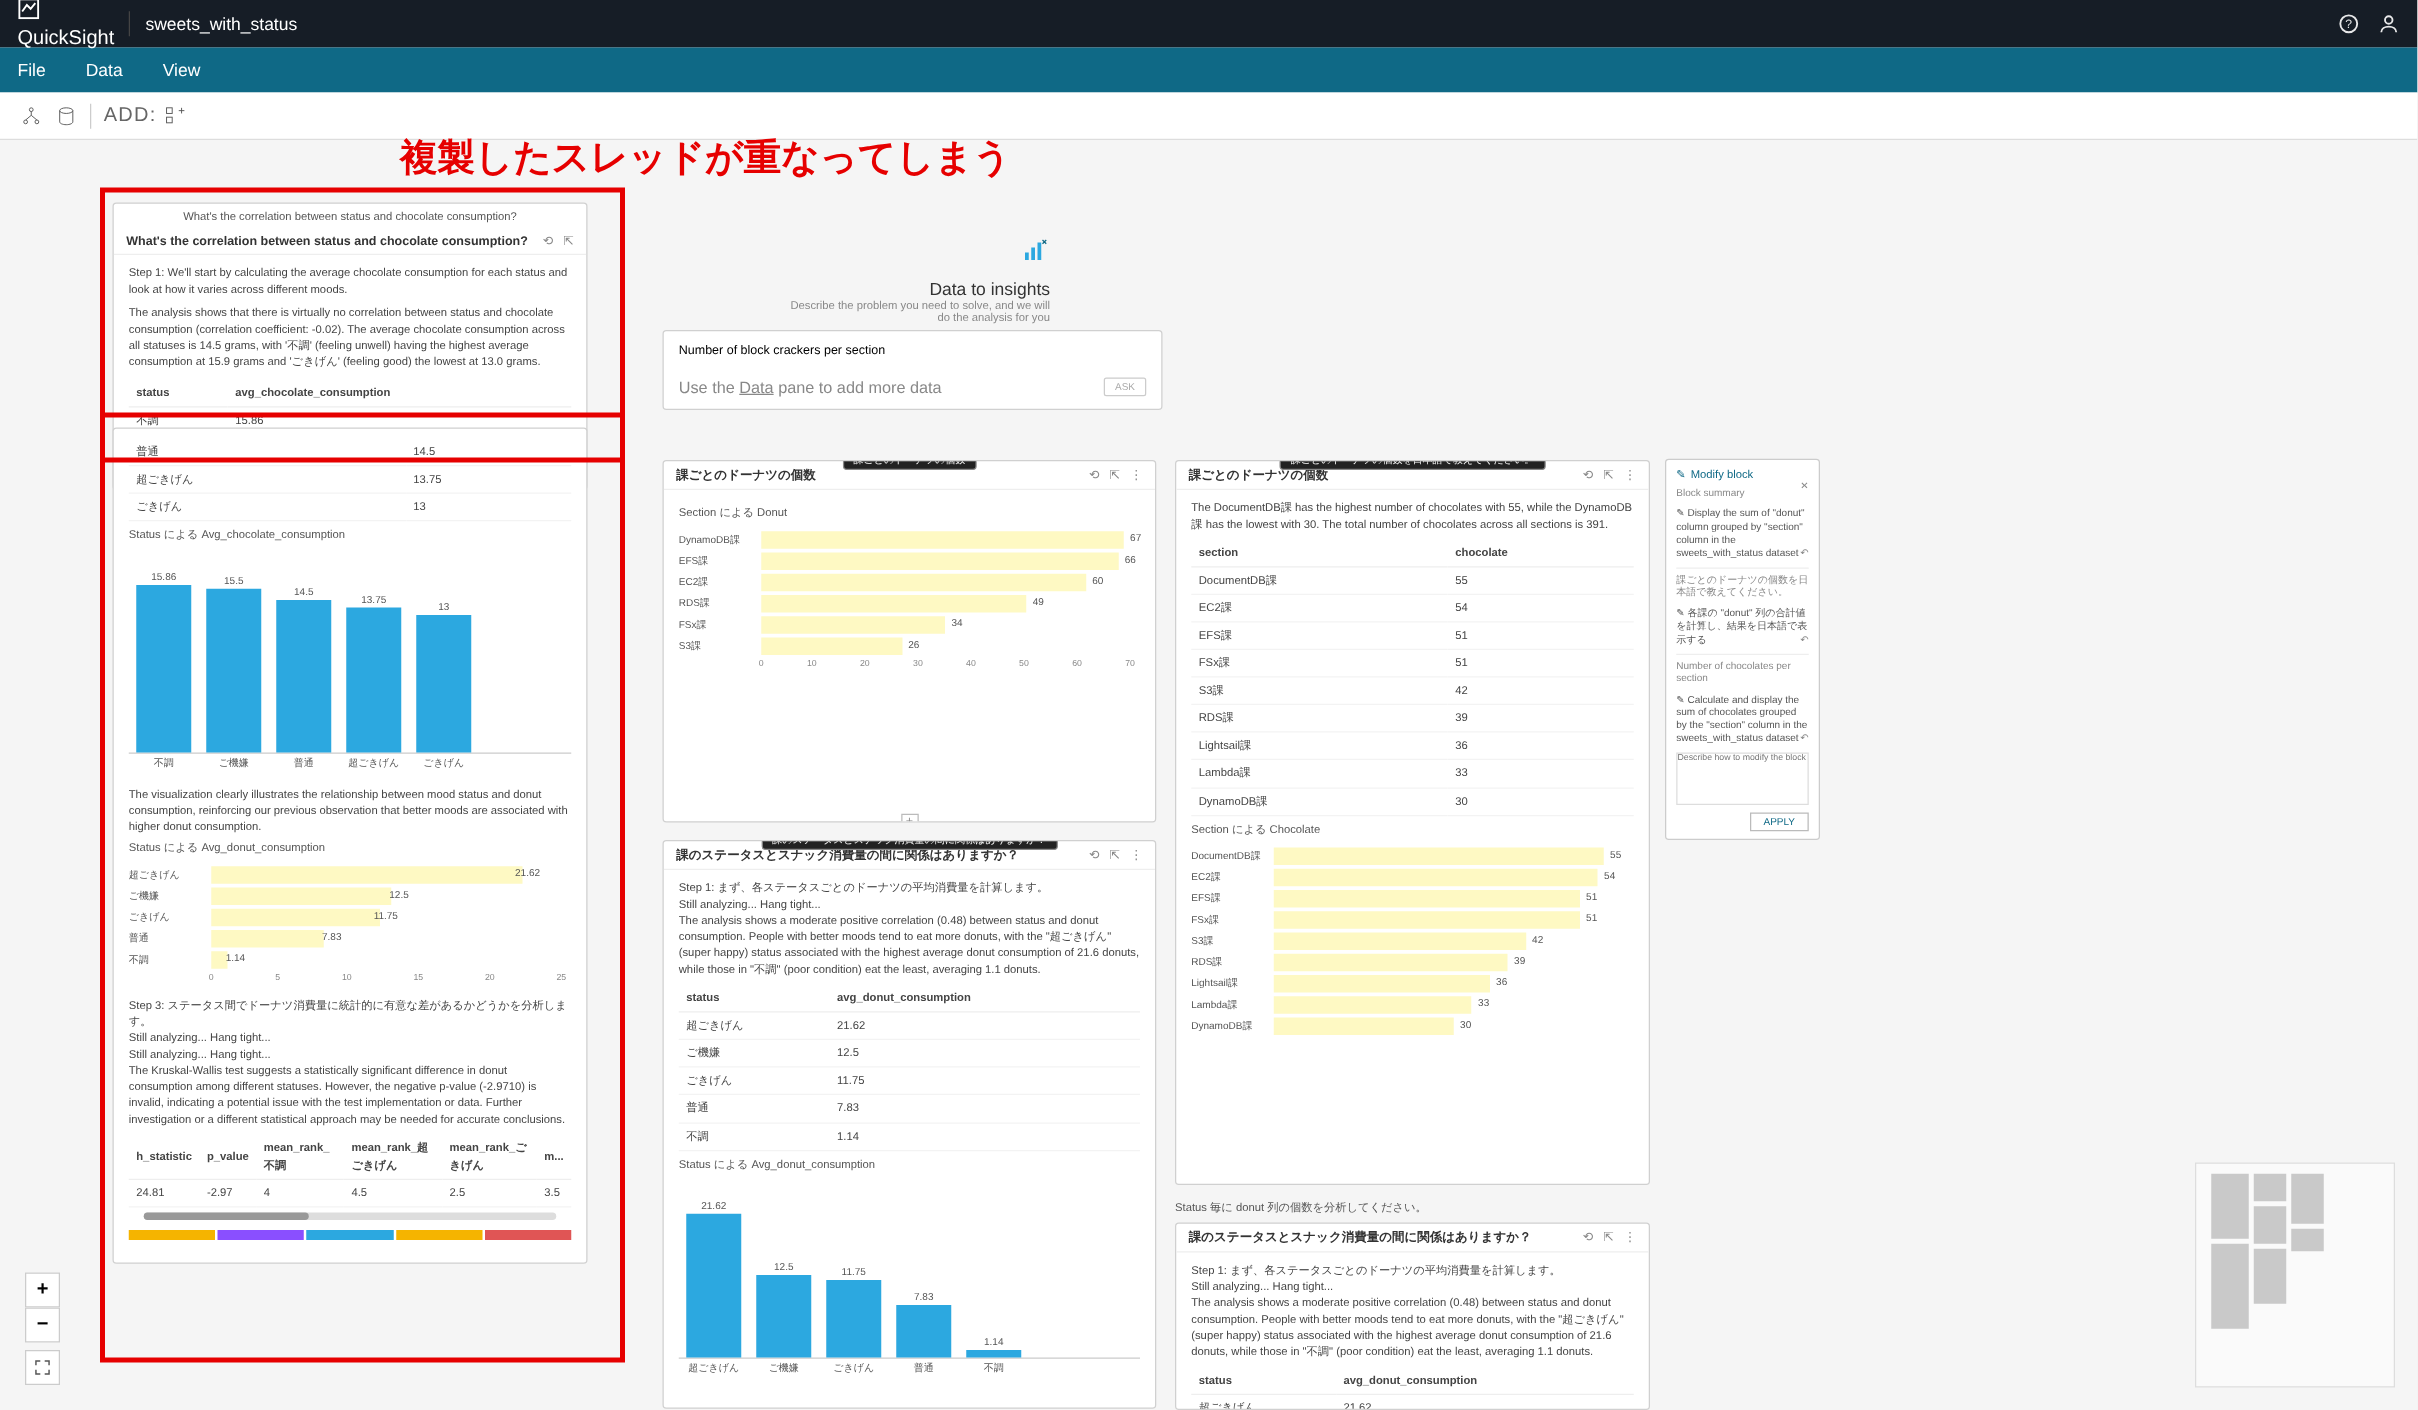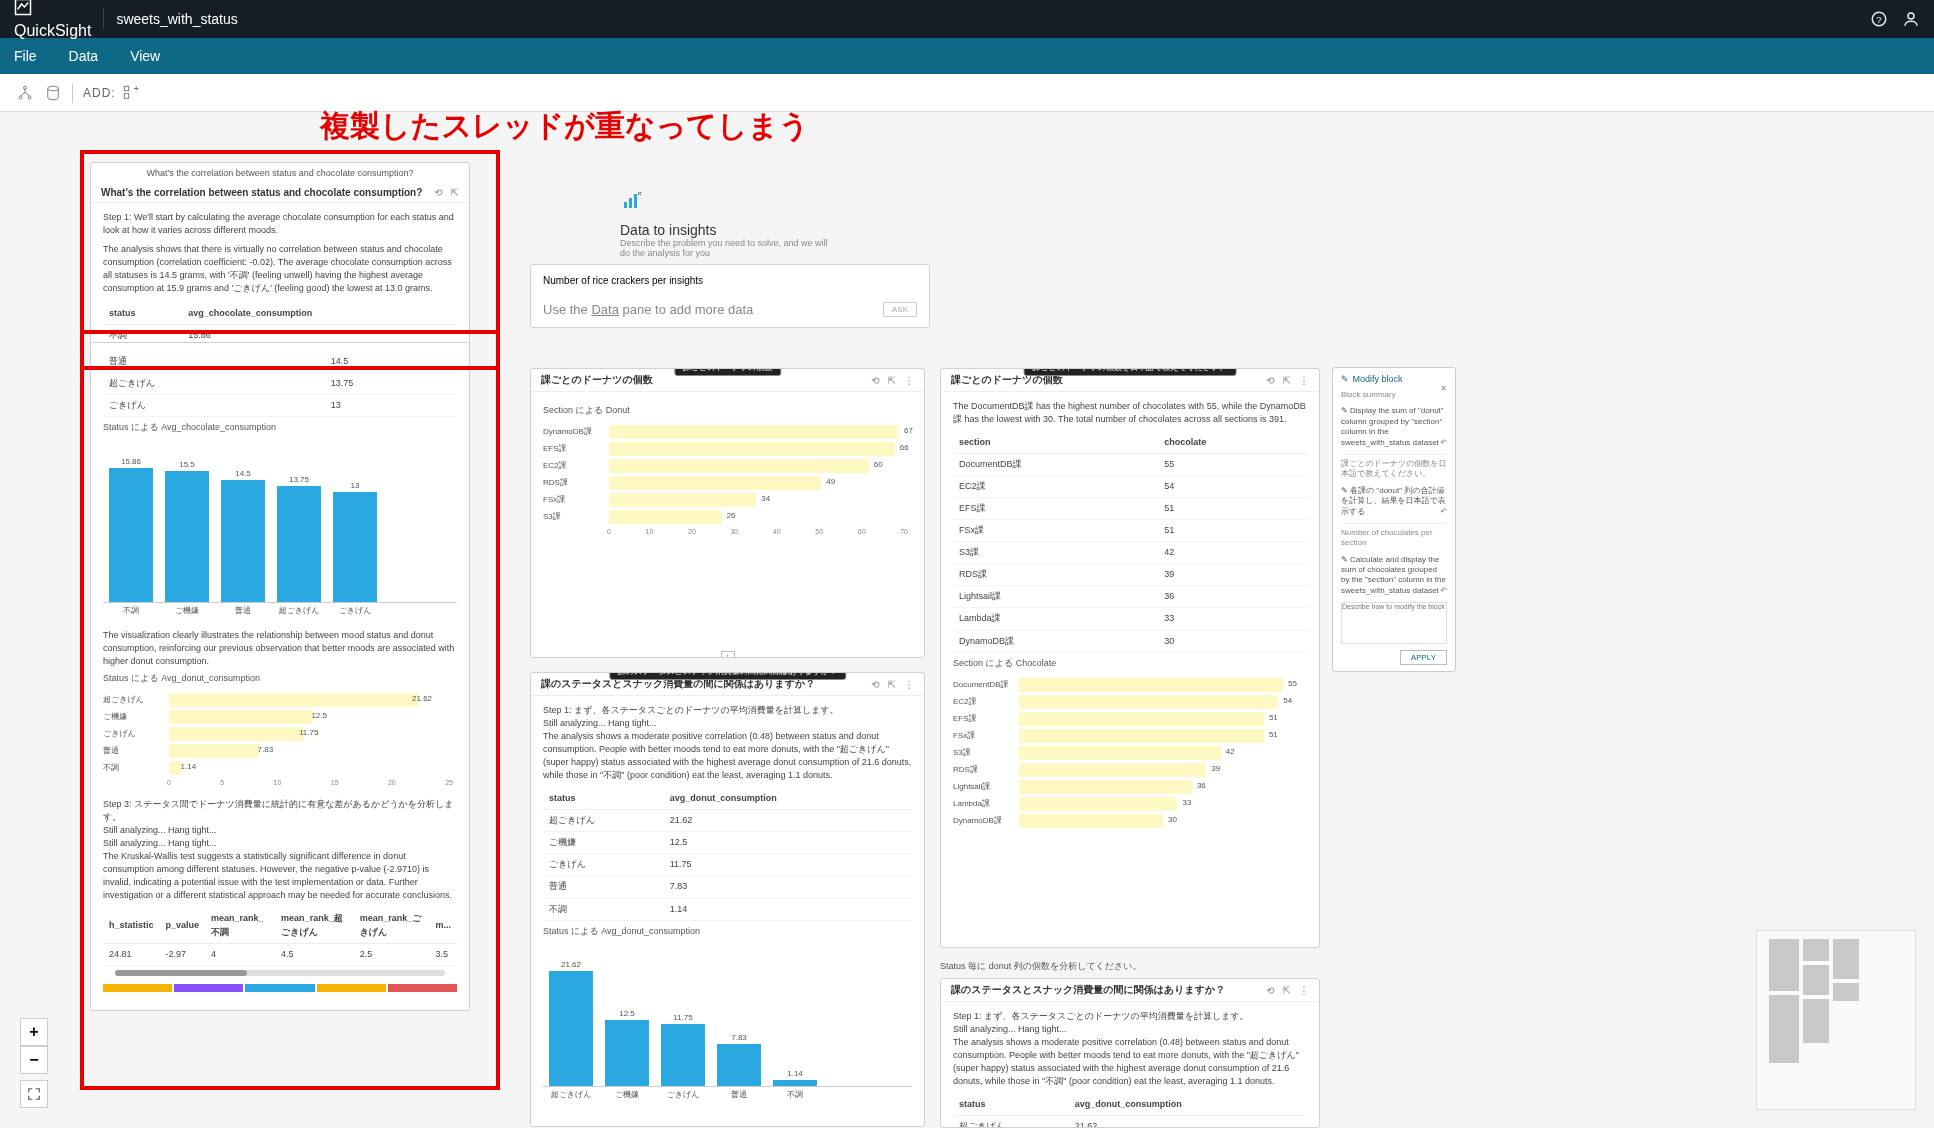--- a/index.html
+++ b/index.html
@@ -13,41 +13,41 @@
 .doc-title { font-size: 14px; }
 .titlebar-right { display: flex; gap: 14px; }
 .tb-icon { width: 18px; height: 18px; cursor: pointer; opacity: 0.9; }
 
 .menubar { background: #0f6986; color: #fff; height: 36px; display: flex; align-items: center; padding: 0 14px; gap: 32px; }
 .menu-item { font-size: 14px; cursor: pointer; }
 
 .toolbar { background: #fff; height: 38px; border-bottom: 1px solid #ddd; display: flex; align-items: center; padding: 0 16px; gap: 10px; }
 .toolbar svg { width: 18px; height: 18px; }
 .tool-sep { width: 1px; height: 20px; background: #ccc; }
-.tool-add { font-size: 12px; color: #666; letter-spacing: 1px; display:flex; align-items:center; gap:6px;}
+.tool-add { font-size: 16px; color: #666; letter-spacing: 1px; display:flex; align-items:center; gap:6px;}
 
 .annotation-text { position: absolute; top: 106px; left: 320px; color: #e60000; font-size: 30px; font-weight: 700; z-index: 40; }
 .annotation-box1 { position: absolute; top: 150px; left: 80px; width: 420px; height: 220px; border: 4px solid #e60000; z-index: 35; pointer-events:none;}
 .annotation-box2 { position: absolute; top: 330px; left: 80px; width: 420px; height: 760px; border: 4px solid #e60000; z-index: 35; pointer-events:none;}
 
 .canvas { position: absolute; top: 112px; left: 0; right: 0; bottom: 0; background: #f5f5f5; }
 
 .card { position: absolute; background: #fff; border: 1px solid #d0d0d0; border-radius: 3px; font-size: 10px; color: #333; overflow: hidden; }
 .card-hdr { display:flex; justify-content:space-between; align-items:center; padding: 4px 10px; border-bottom: 1px solid #eee; }
 .card-title-sm { font-size: 10px; font-weight: 600; }
 .card-icons { display:flex; gap:8px; color:#888; }
 .card-body { padding: 8px 12px; font-size: 9px; line-height: 1.45; color:#444; }
 .badge-center { position:absolute; left:50%; top:-10px; transform:translateX(-50%); background:#222; border:1px solid #888; color:#fff; font-size:8px; padding:2px 8px; border-radius:3px; white-space:nowrap;}
 .connector { position:absolute; left:50%; transform:translateX(-50%); color:#888; font-size:10px; border:1px solid #bbb; background:#fff; width:14px; height:14px; line-height:12px; text-align:center;}
 
 .tbl { width: 100%; border-collapse: collapse; font-size: 9px; }
 .tbl th { text-align: left; padding: 4px 6px; font-weight: 600; border-bottom: 1px solid #eee; }
 .tbl td { padding: 4px 6px; border-bottom: 1px solid #f3f3f3; }
 
-.data-to-insights { position:absolute; top: 76px; left: 620px; width: 220px; text-align:left; }
+.data-to-insights { position:absolute; top: 76px; left: 620px; width: 220px; text-align:right; }
 .dti-title { font-size: 14px; color:#333; margin-top:6px; }
 .dti-sub { font-size: 9px; color: #888; }
 .dti-icon { width: 24px; height: 24px; margin: 0 auto; }
 
 .prompt-box { position:absolute; top: 152px; left: 530px; width: 400px; background:#fff; border:1px solid #d0d0d0; border-radius:3px; padding:10px 12px; font-size:10px;}
 .prompt-hint { color:#888; font-size:13px; margin-top:14px; }
 .prompt-ask { float:right; border:1px solid #ccc; padding:2px 8px; font-size:8px; color:#aaa; border-radius:2px;}
 
 .hbar-row { display:flex; align-items:center; gap:6px; margin-bottom:3px; font-size:8px;}
 .hbar-label { width: 60px; text-align:left; color:#555; overflow:hidden; text-overflow:ellipsis; white-space:nowrap;}
@@ -147,21 +147,21 @@
         <rect x="4" y="14" width="3" height="6" fill="#2ca8e0"></rect>
         <rect x="9" y="10" width="3" height="10" fill="#2ca8e0"></rect>
         <rect x="14" y="6" width="3" height="14" fill="#2ca8e0"></rect>
         <path d="M18 4l3 3m0-3l-3 3" stroke="#0f6986"></path>
       </svg>
     <div class="dti-title">Data to insights</div>
     <div class="dti-sub">Describe the problem you need to solve, and we will do the analysis for you</div>
   </div>
 
   <div class="prompt-box">
-    <div>Number of rice crackers per insights</div>
+    <div>Number of block crackers per section</div>
     <div style="margin-top:16px;">
       <span class="prompt-hint">Use the </span><span class="prompt-hint link-u">Data</span><span class="prompt-hint"> pane to add more data</span>
       <span class="prompt-ask">ASK</span>
     </div>
   </div>
 
   <div class="card" style="top:50px; left:90px; width:380px; height:230px;">
     <div style="text-align:center; font-size:9px; padding:5px 0; color:#555;">What's the correlation between status and chocolate consumption?</div>
     <div class="card-hdr">
       <div class="card-title-sm">What's the correlation between status and chocolate consumption?</div>

